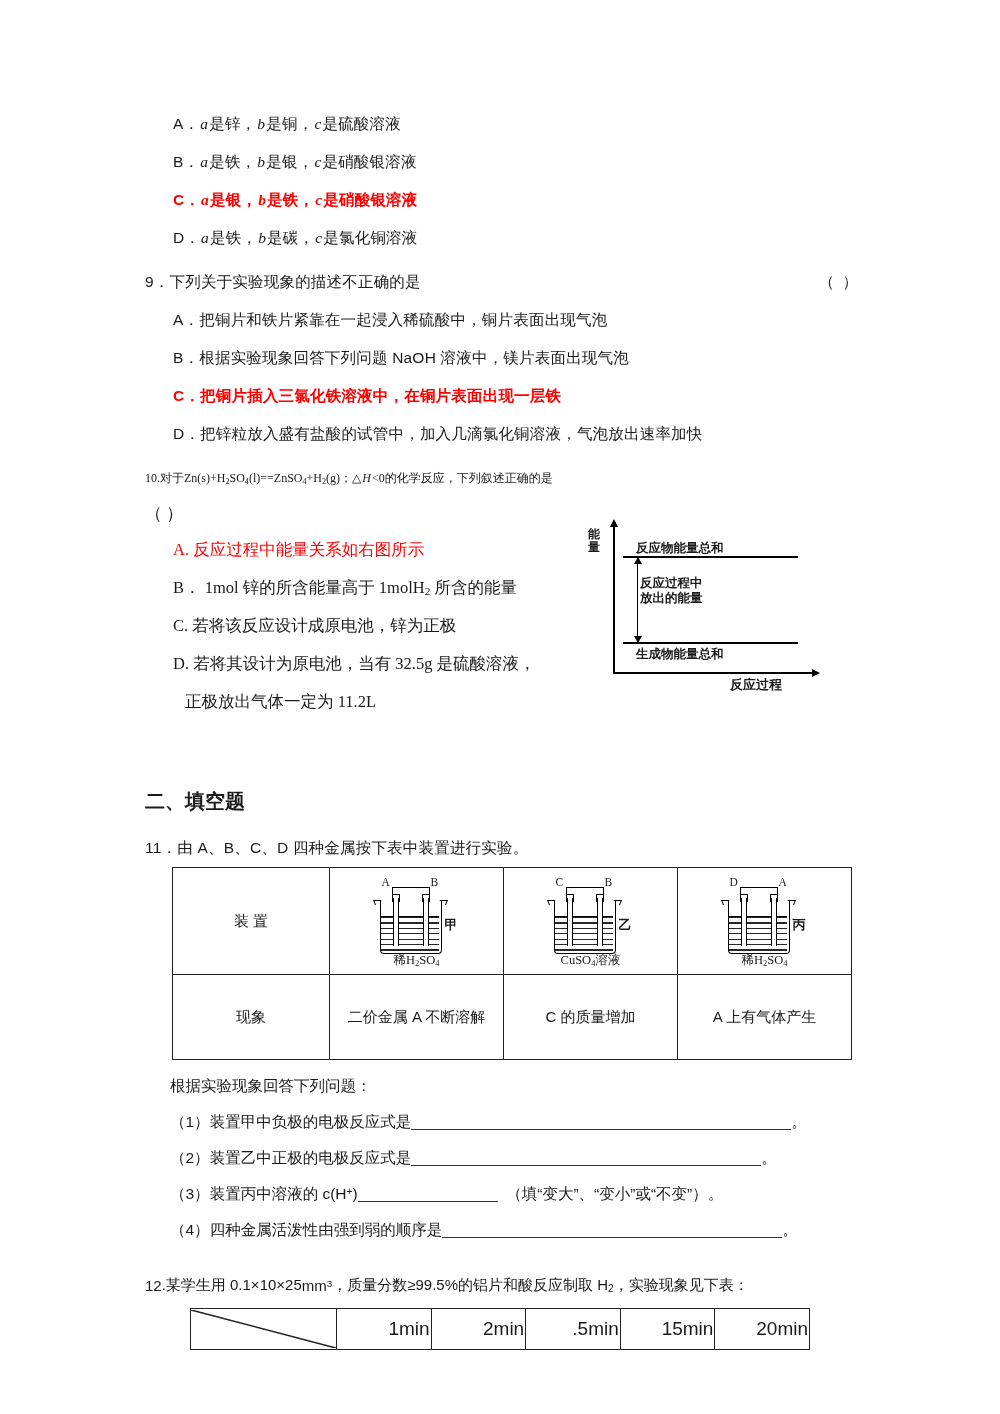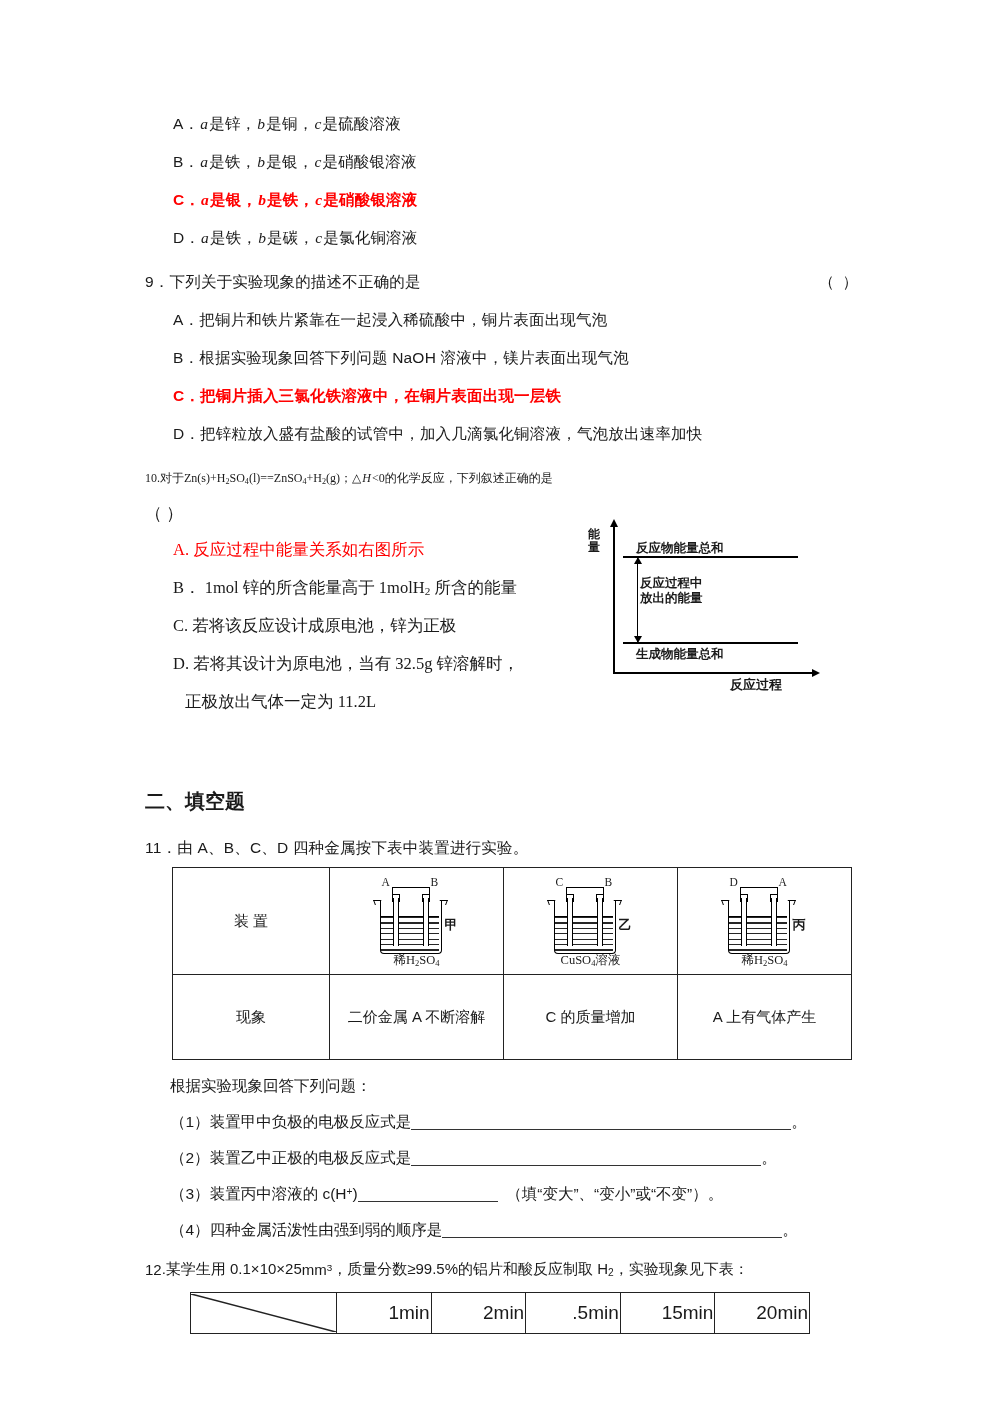--- a/index.html
+++ b/index.html
@@ -369,21 +369,21 @@
       <div class="q10opt red">
         <span>A.</span>&nbsp;<span>反应过程中能量关系如右图所示</span>
       </div>
       <div class="q10opt">
         <span>B．</span>&nbsp;<span>1mol 锌的所含能量高于 1molH<sub>2</sub> 所含的能量</span>
       </div>
       <div class="q10opt">
         <span>C.</span>&nbsp;<span>若将该反应设计成原电池，锌为正极</span>
       </div>
       <div class="q10opt">
-        <span>D.</span>&nbsp;<span>若将其设计为原电池，当有 32.5g 锌溶解时，</span>
+        <span>D.</span>&nbsp;<span>若将其设计为原电池，当有 32.5g 是硫酸溶液，</span>
       </div>
       <div class="q10opt indent">
         <span>正极放出气体一定为 11.2L</span>
       </div>
     </div>
 
     <div class="section-h" style="margin-top:62px;">二、填空题</div>
 
     <div class="qline" style="margin-top:10px;">
       <span>11</span>．<span>由 A、B、C、D 四种金属按下表中装置进行实验。</span>
@@ -484,21 +484,21 @@
         <span class="note">&nbsp;&nbsp;（填“变大”、“变小”或“不变”）。</span>
     </div>
 
     <div class="fline">
       <span>（4）</span>
         <span>四种金属活泼性由强到弱的顺序是</span>
         <span class="blank b-long3"></span>
         <span>。</span>
     </div>
 
-    <div class="q12line" style="margin-top:4px;">
+    <div class="q12line" style="margin-top:20px;">
       <span>12</span>
         <span>.某学生用 0.1×10×25</span>
         <span>mm<sup>3</sup></span>
         <span>，质量分数≥99.5%的铝片和酸反应制取 H<sub>2</sub></span>
         <span>，实验现象见下表：</span>
     </div>
 
     <table class="t12" style="margin-top:6px;">
       <tbody>
           <tr>

